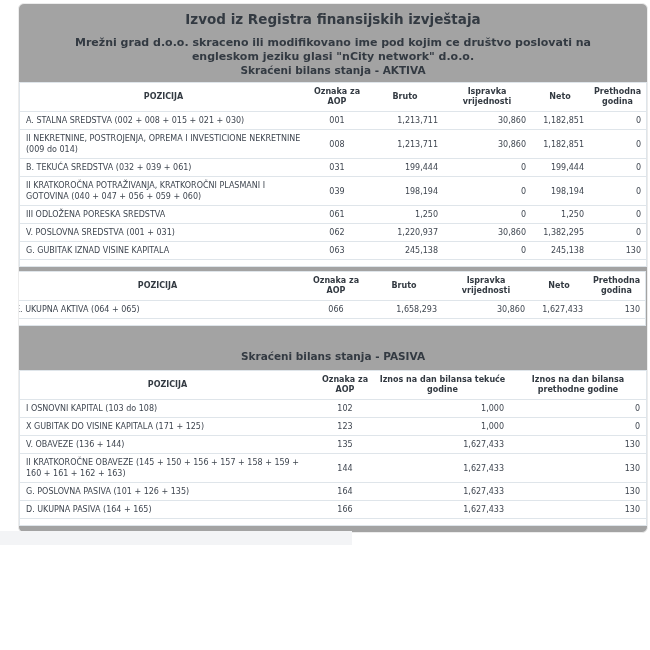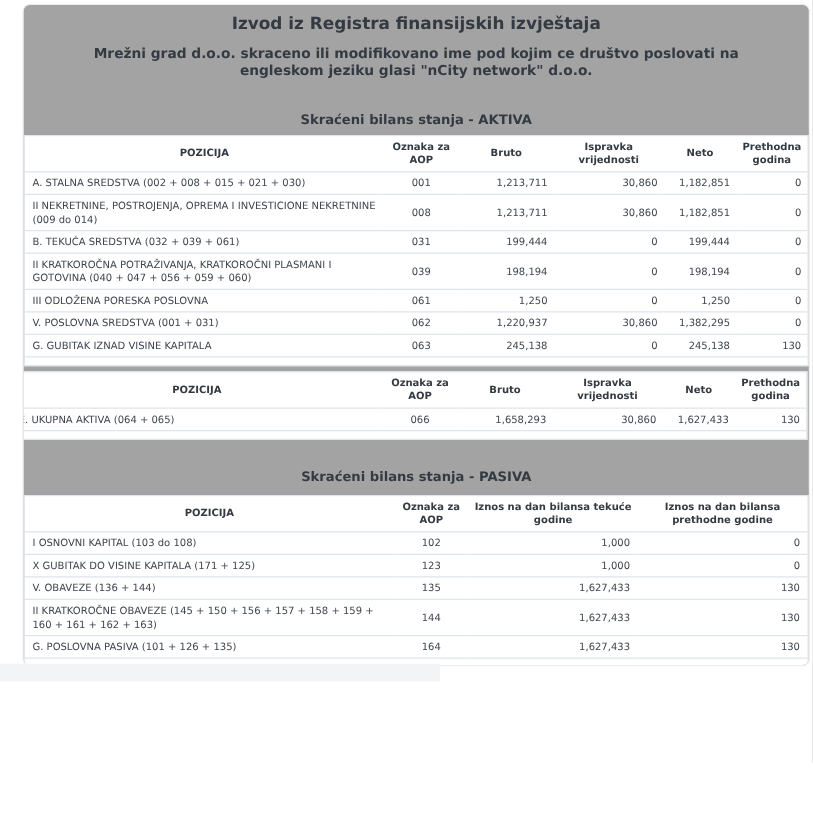--- a/index.html
+++ b/index.html
@@ -19,21 +19,21 @@
   }
   .doc-title{
     text-align:center;font-size:13.5px;font-weight:bold;color:var(--heading);
     line-height:17px;
   }
   .doc-subtitle{
     margin:8px auto 0;width:580px;text-align:center;font-size:11px;
     font-weight:bold;color:var(--heading);line-height:14px;
   }
   .section-title{
-    margin-top:26px;text-align:center;font-size:10.5px;font-weight:bold;
+    margin-top:0;text-align:center;font-size:10.5px;font-weight:bold;
     color:var(--heading);line-height:12px;
   }
   .tbl-wrap{
     margin:6px 0 0 0;border:1px solid var(--tborder);padding-bottom:6px;
     background:#fff;
   }
   .tbl-wrap.main{margin-left:0;width:628px;}
   .tbl-wrap.totals{position:relative;margin-left:-11px;margin-top:4px;width:638px;}
   .tbl-wrap.pasiva-t{margin-top:8px;width:628px;}
   .sec-gap{margin-top:24px;}
@@ -116,21 +116,21 @@
           </tr>
           <tr>
             <td class="c0">II KRATKOROČNA POTRAŽIVANJA, KRATKOROČNI PLASMANI I GOTOVINA (040 + 047 + 056 + 059 + 060)</td>
             <td class="c1">039</td>
             <td class="c2">198,194</td>
             <td class="c3">0</td>
             <td class="c4">198,194</td>
             <td class="c5">0</td>
           </tr>
           <tr>
-            <td class="c0">III ODLOŽENA PORESKA POSLOVNA</td>
+            <td class="c0">III ODLOŽENA PORESKA SREDSTVA</td>
             <td class="c1">061</td>
             <td class="c2">1,250</td>
             <td class="c3">0</td>
             <td class="c4">1,250</td>
             <td class="c5">0</td>
           </tr>
           <tr>
             <td class="c0">V. POSLOVNA SREDSTVA (001 + 031)</td>
             <td class="c1">062</td>
             <td class="c2">1,220,937</td>

